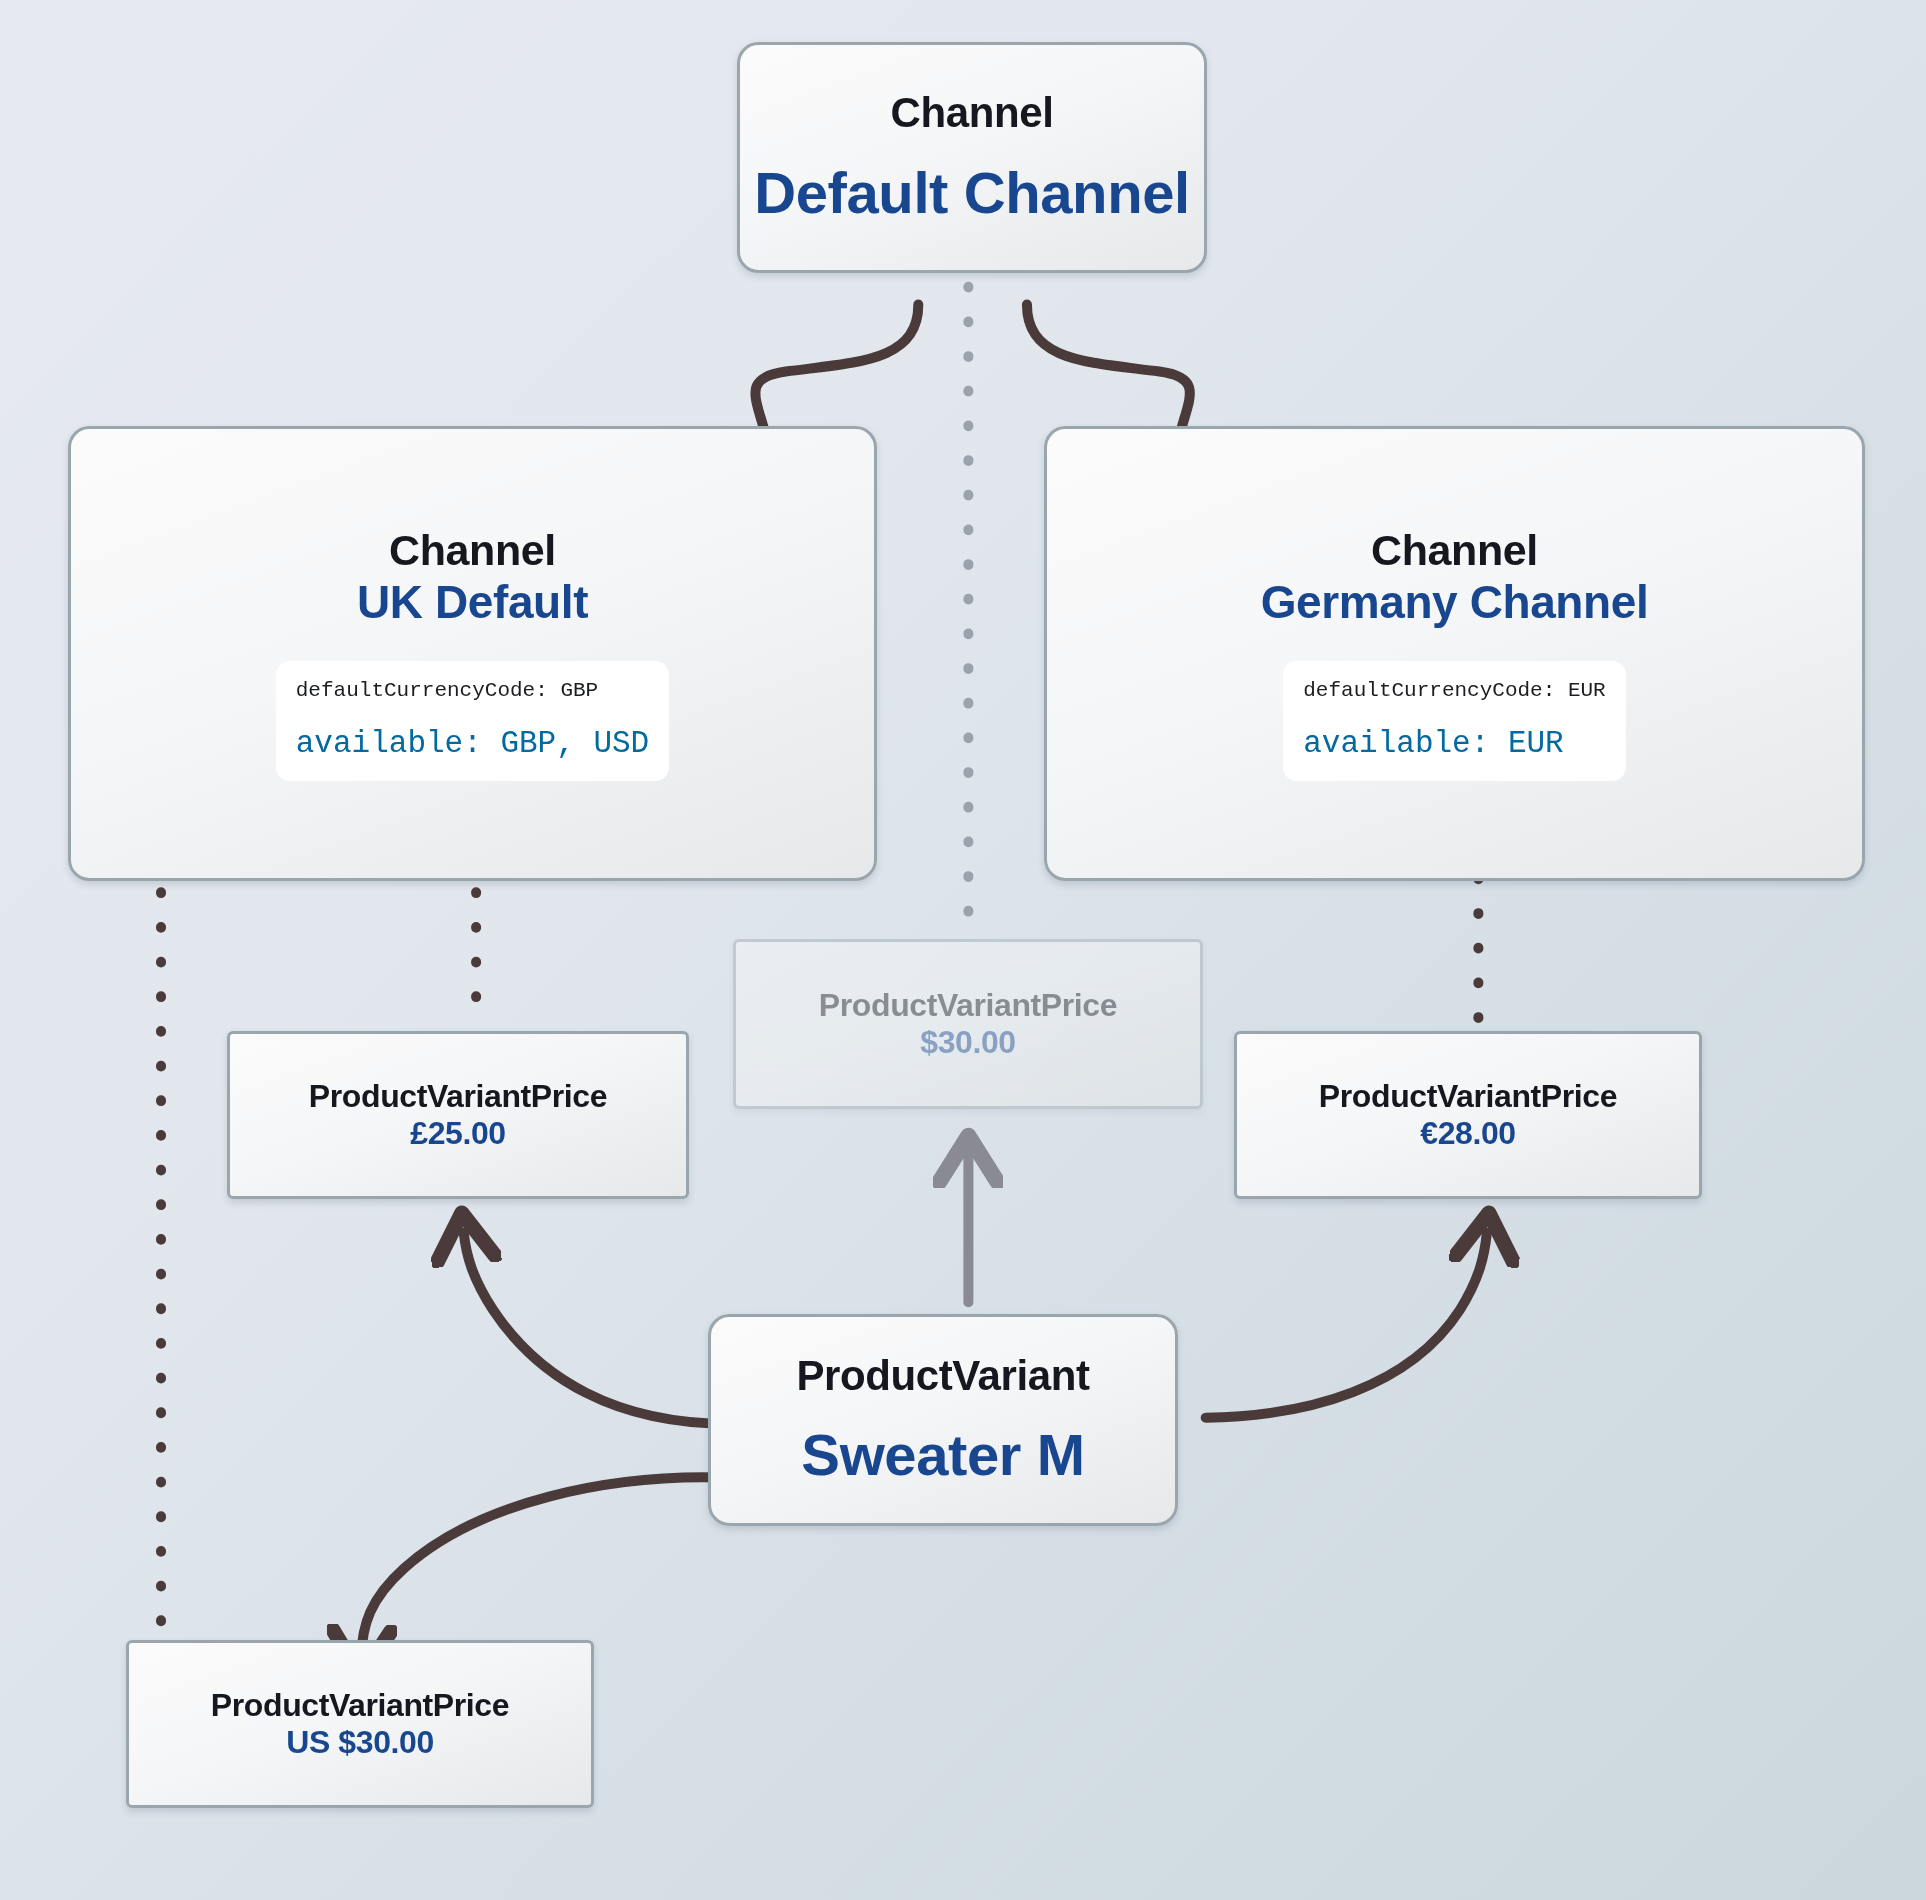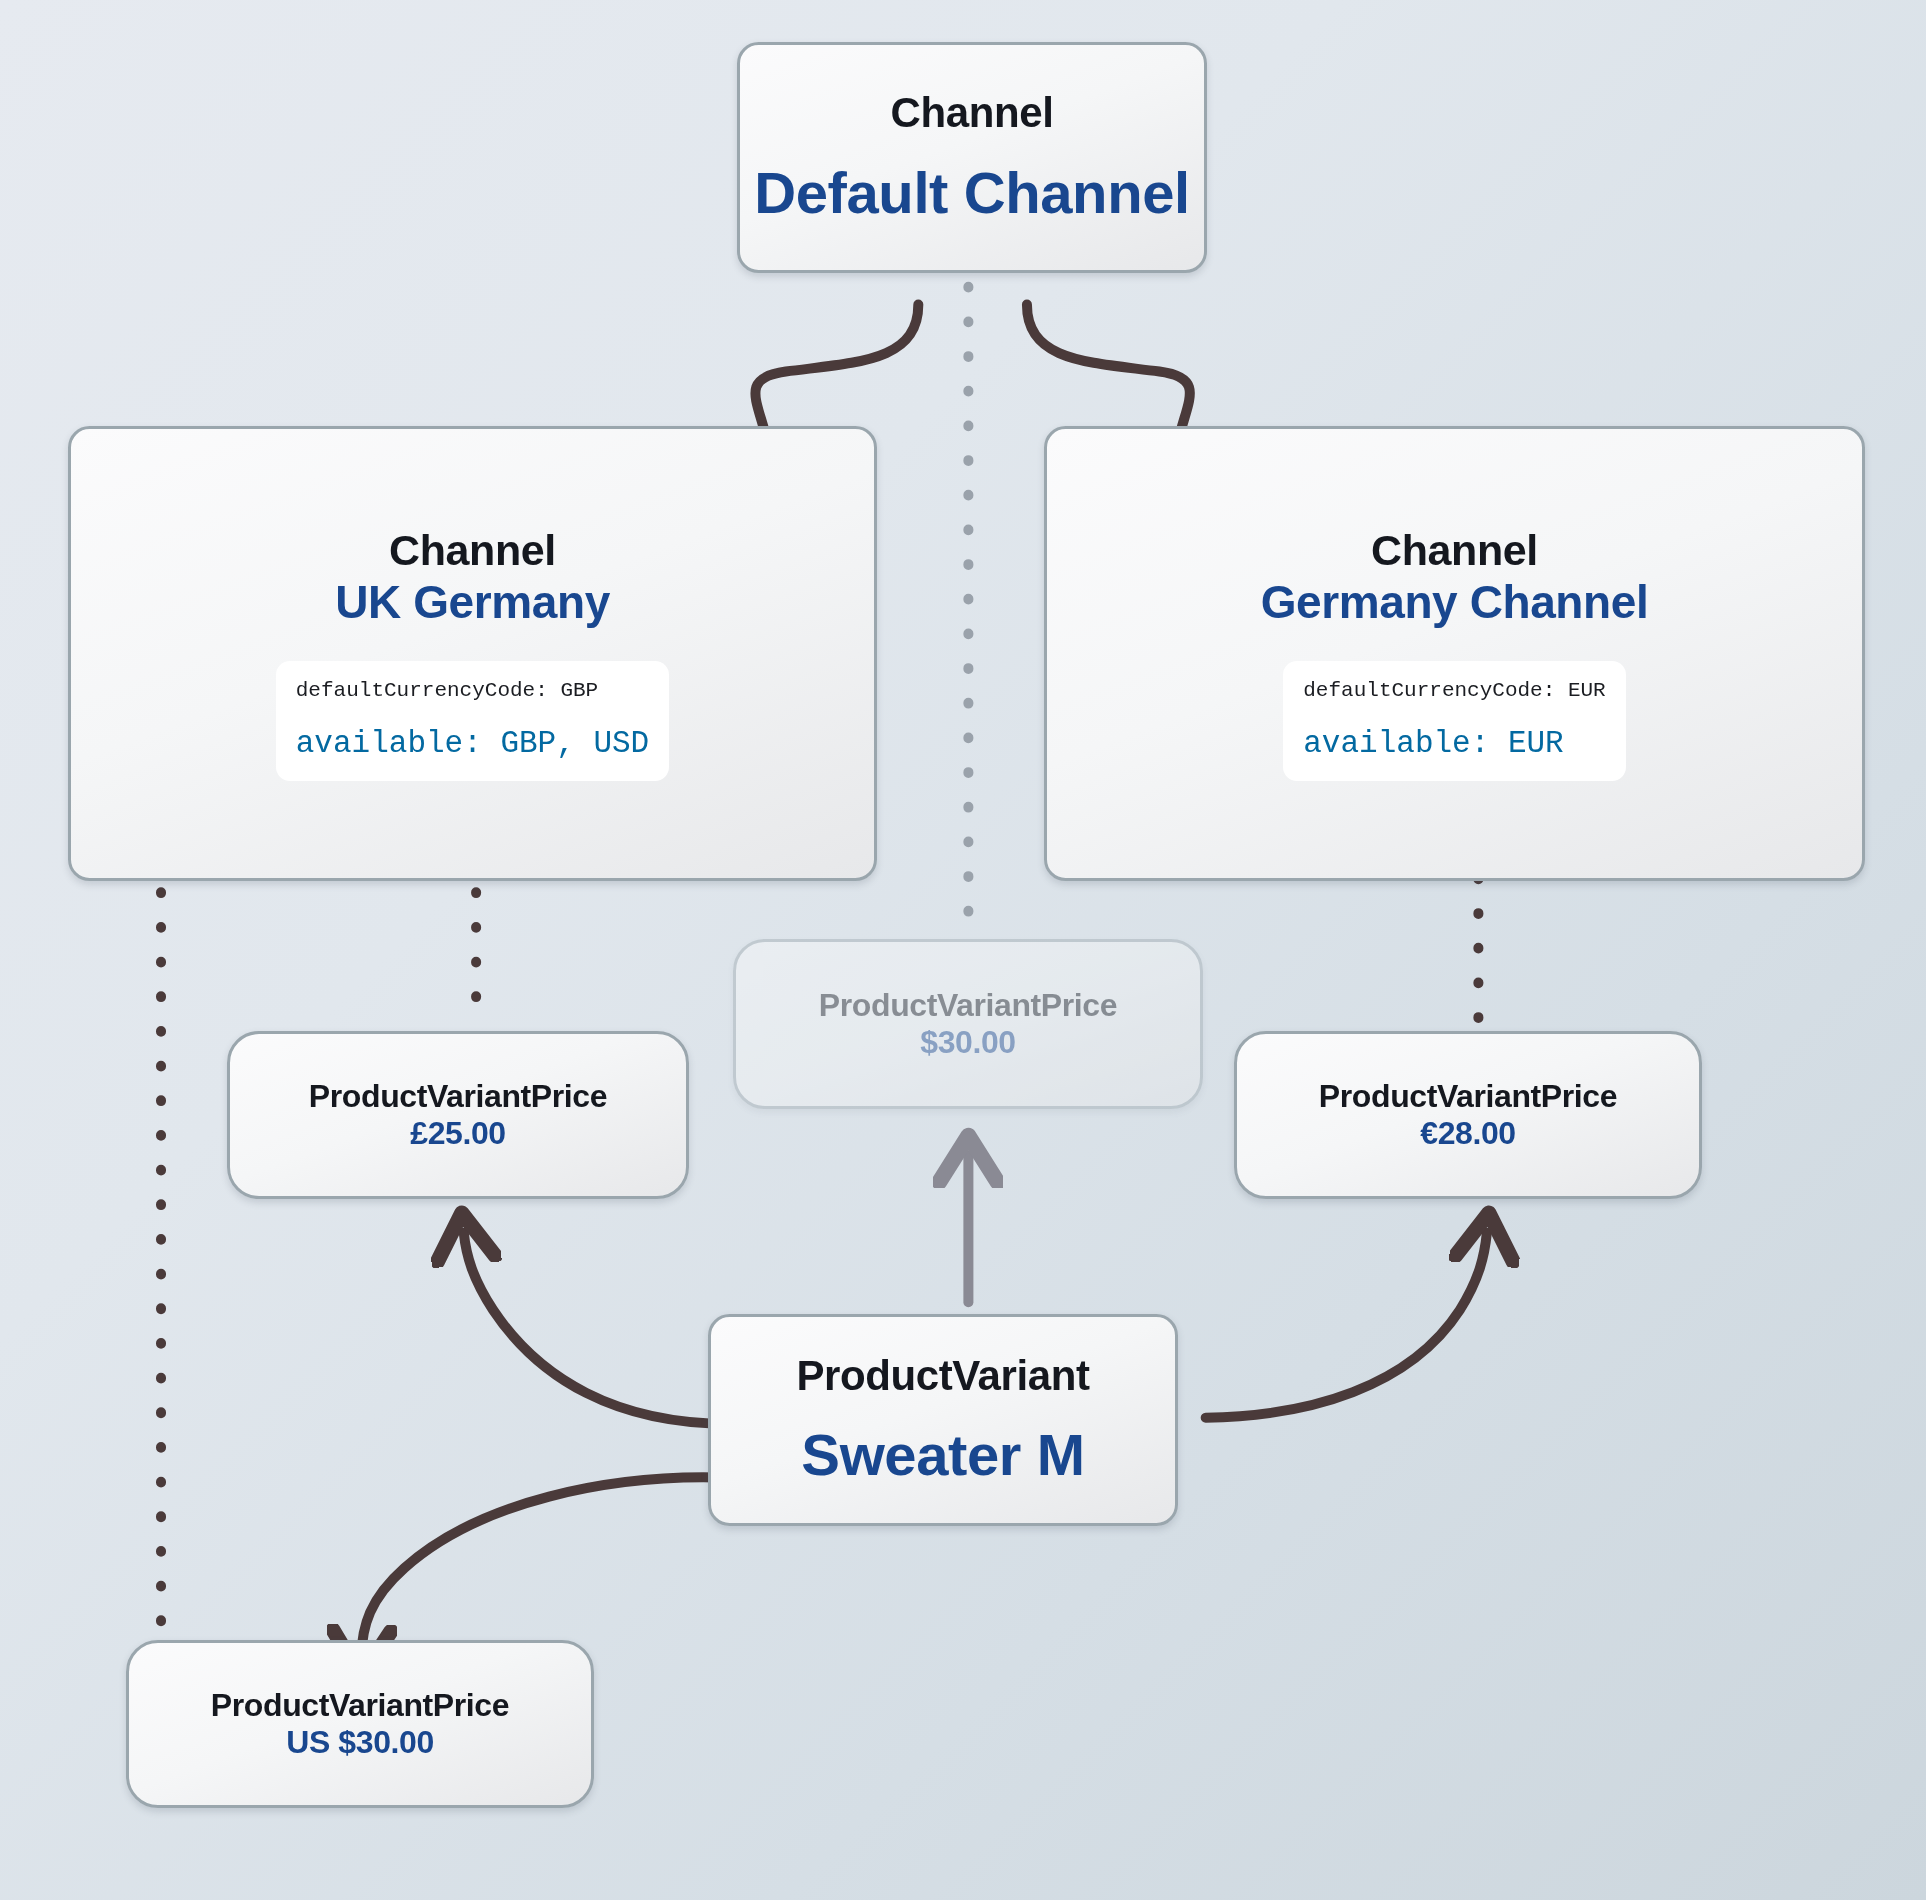--- a/index.html
+++ b/index.html
@@ -54,21 +54,21 @@
   }
 
   
   .channel-node .ntype { font-size: 43px; }
   .channel-node .nname { font-size: 46px; }
 
   .root-node .ntype { font-size: 42px; margin-bottom: 21.6px; }
   .root-node .nname { font-size: 58px; }
 
   
-  .price-node { border-radius: 32px; align-items: center; }
+  .price-node { border-radius: 6px; align-items: center; }
   .price-node .ntype { font-size: 32px; }
   .price-node .nname { font-size: 32px; }
 
   
   .attrs {
     background: #ffffff;
     border-radius: 14px;
     padding: 17px 20px 18.5px 20px;
     box-sizing: border-box;
     margin-top: 32px;
@@ -140,21 +140,21 @@
     <path d="M1257,1690 L1257,1500" fill="none" stroke="#8a8a94" stroke-width="13" stroke-linecap="round" marker-end="url(#arrow-muted)"></path>
   </svg>
 
   <div class="node root-node channel-node" id="node-root">
     <div class="ntype">Channel</div>
     <div class="nname">Default Channel</div>
   </div>
 
   <div class="node channel-node" id="node-uk">
     <div class="ntype">Channel</div>
-    <div class="nname">UK Germany</div>
+    <div class="nname">UK Default</div>
     <div class="attrs">
       <div class="attr-primary">defaultCurrencyCode: GBP</div>
       <div class="attr-secondary">available: GBP, USD</div>
     </div>
   </div>
 
   <div class="node channel-node" id="node-de">
     <div class="ntype">Channel</div>
     <div class="nname">Germany Channel</div>
     <div class="attrs">

